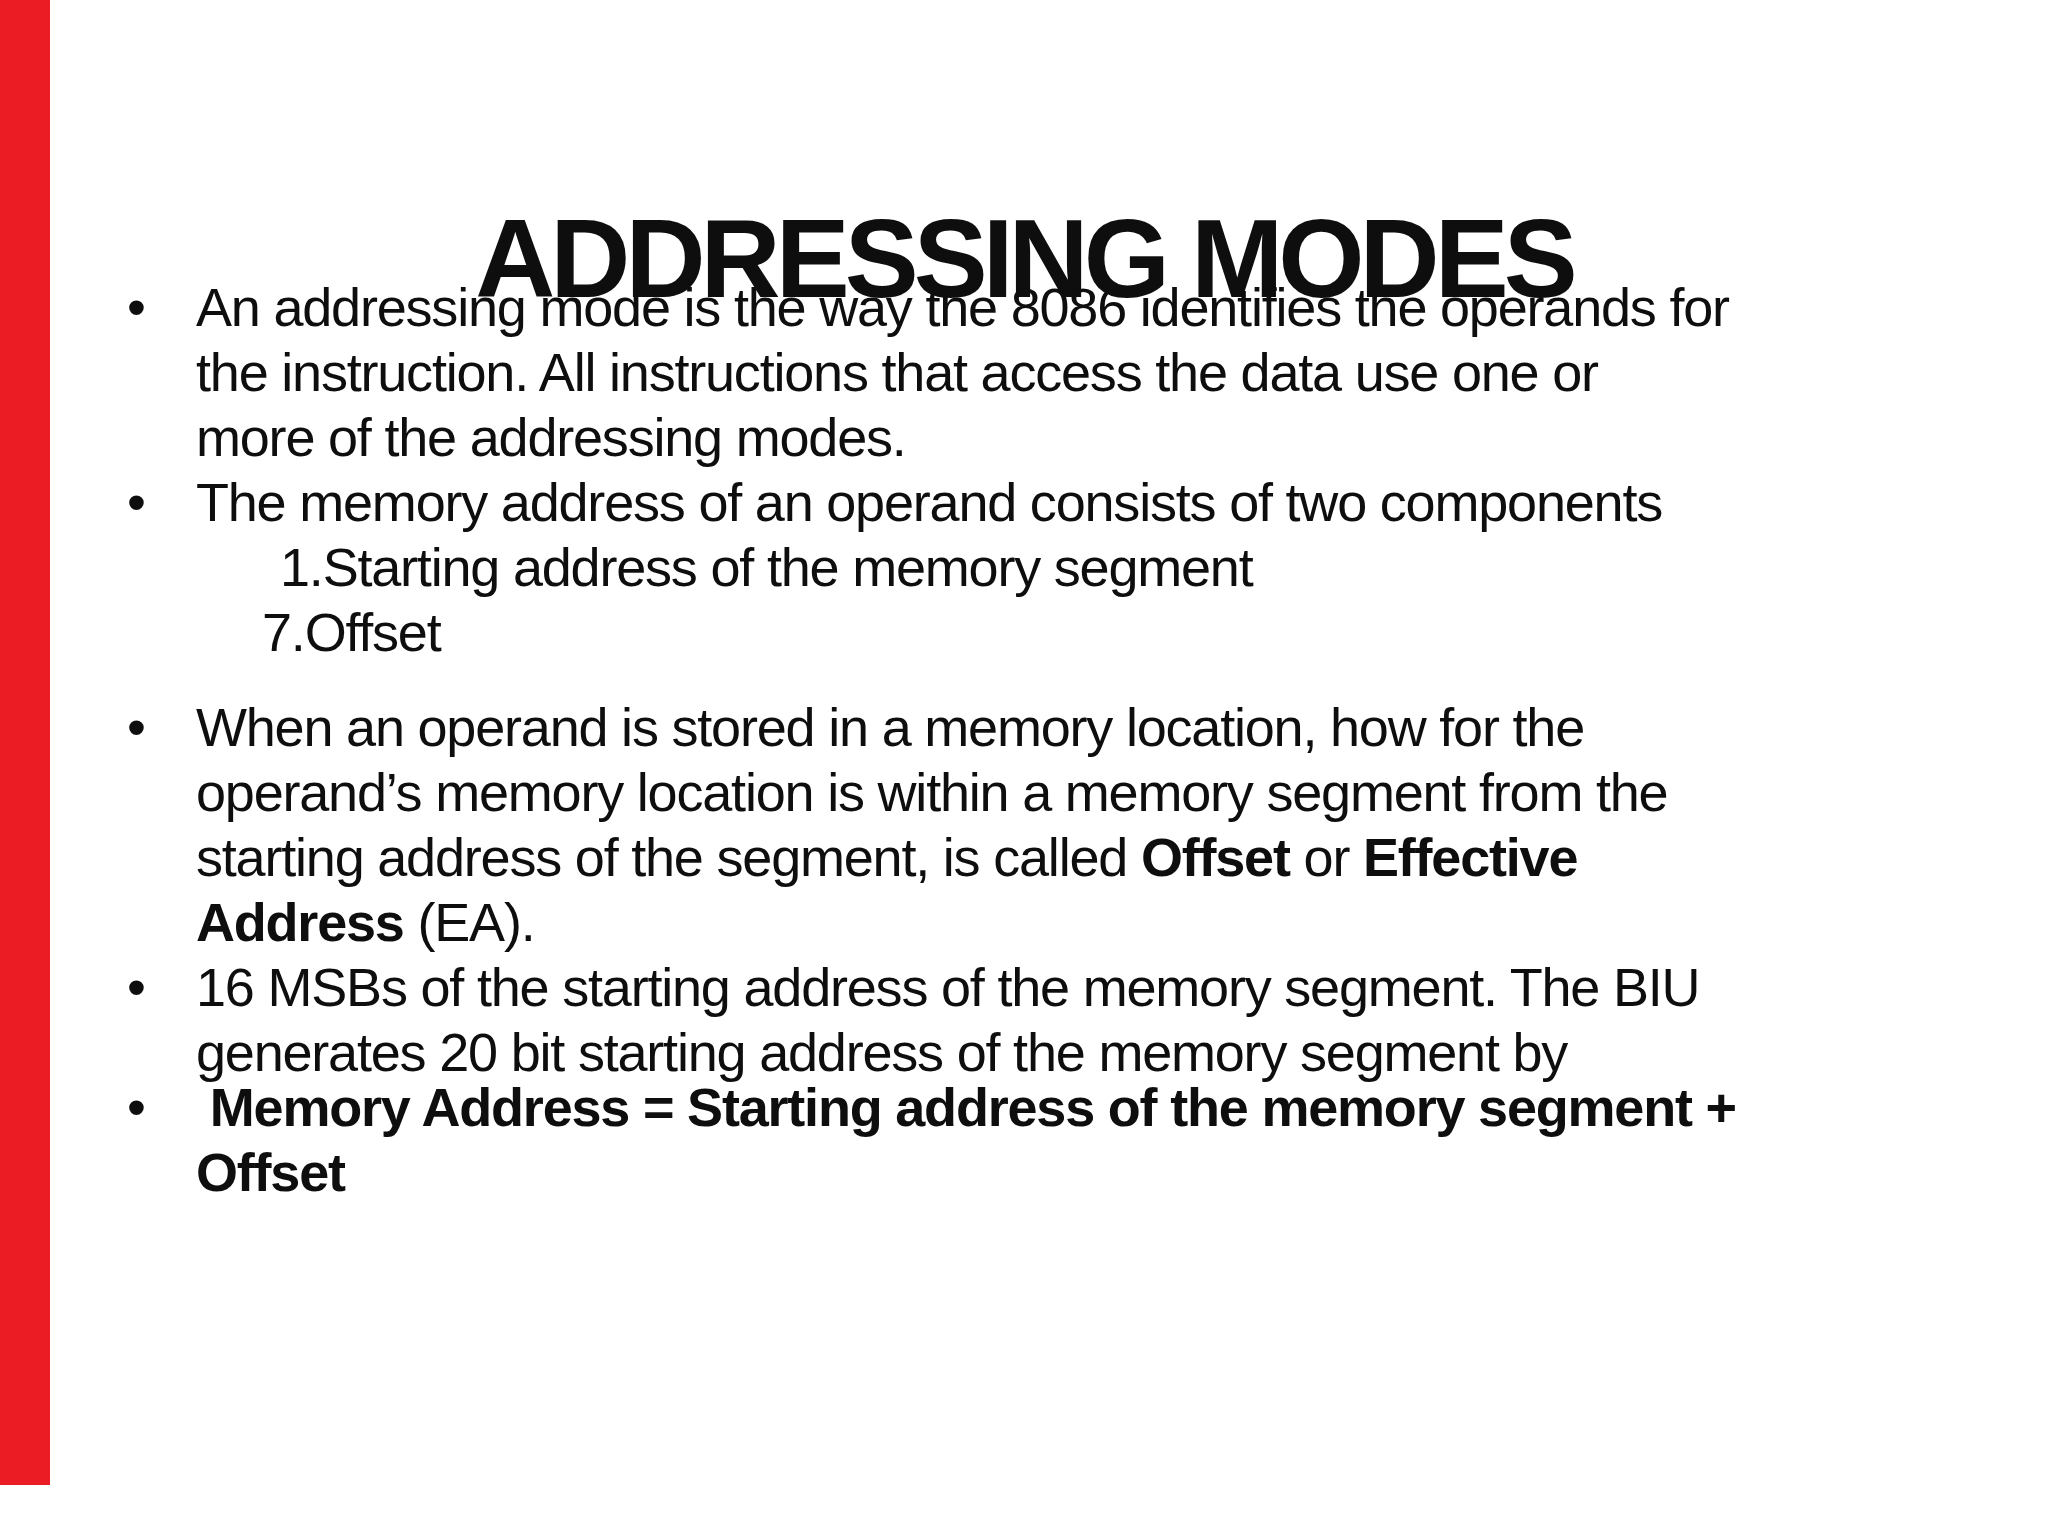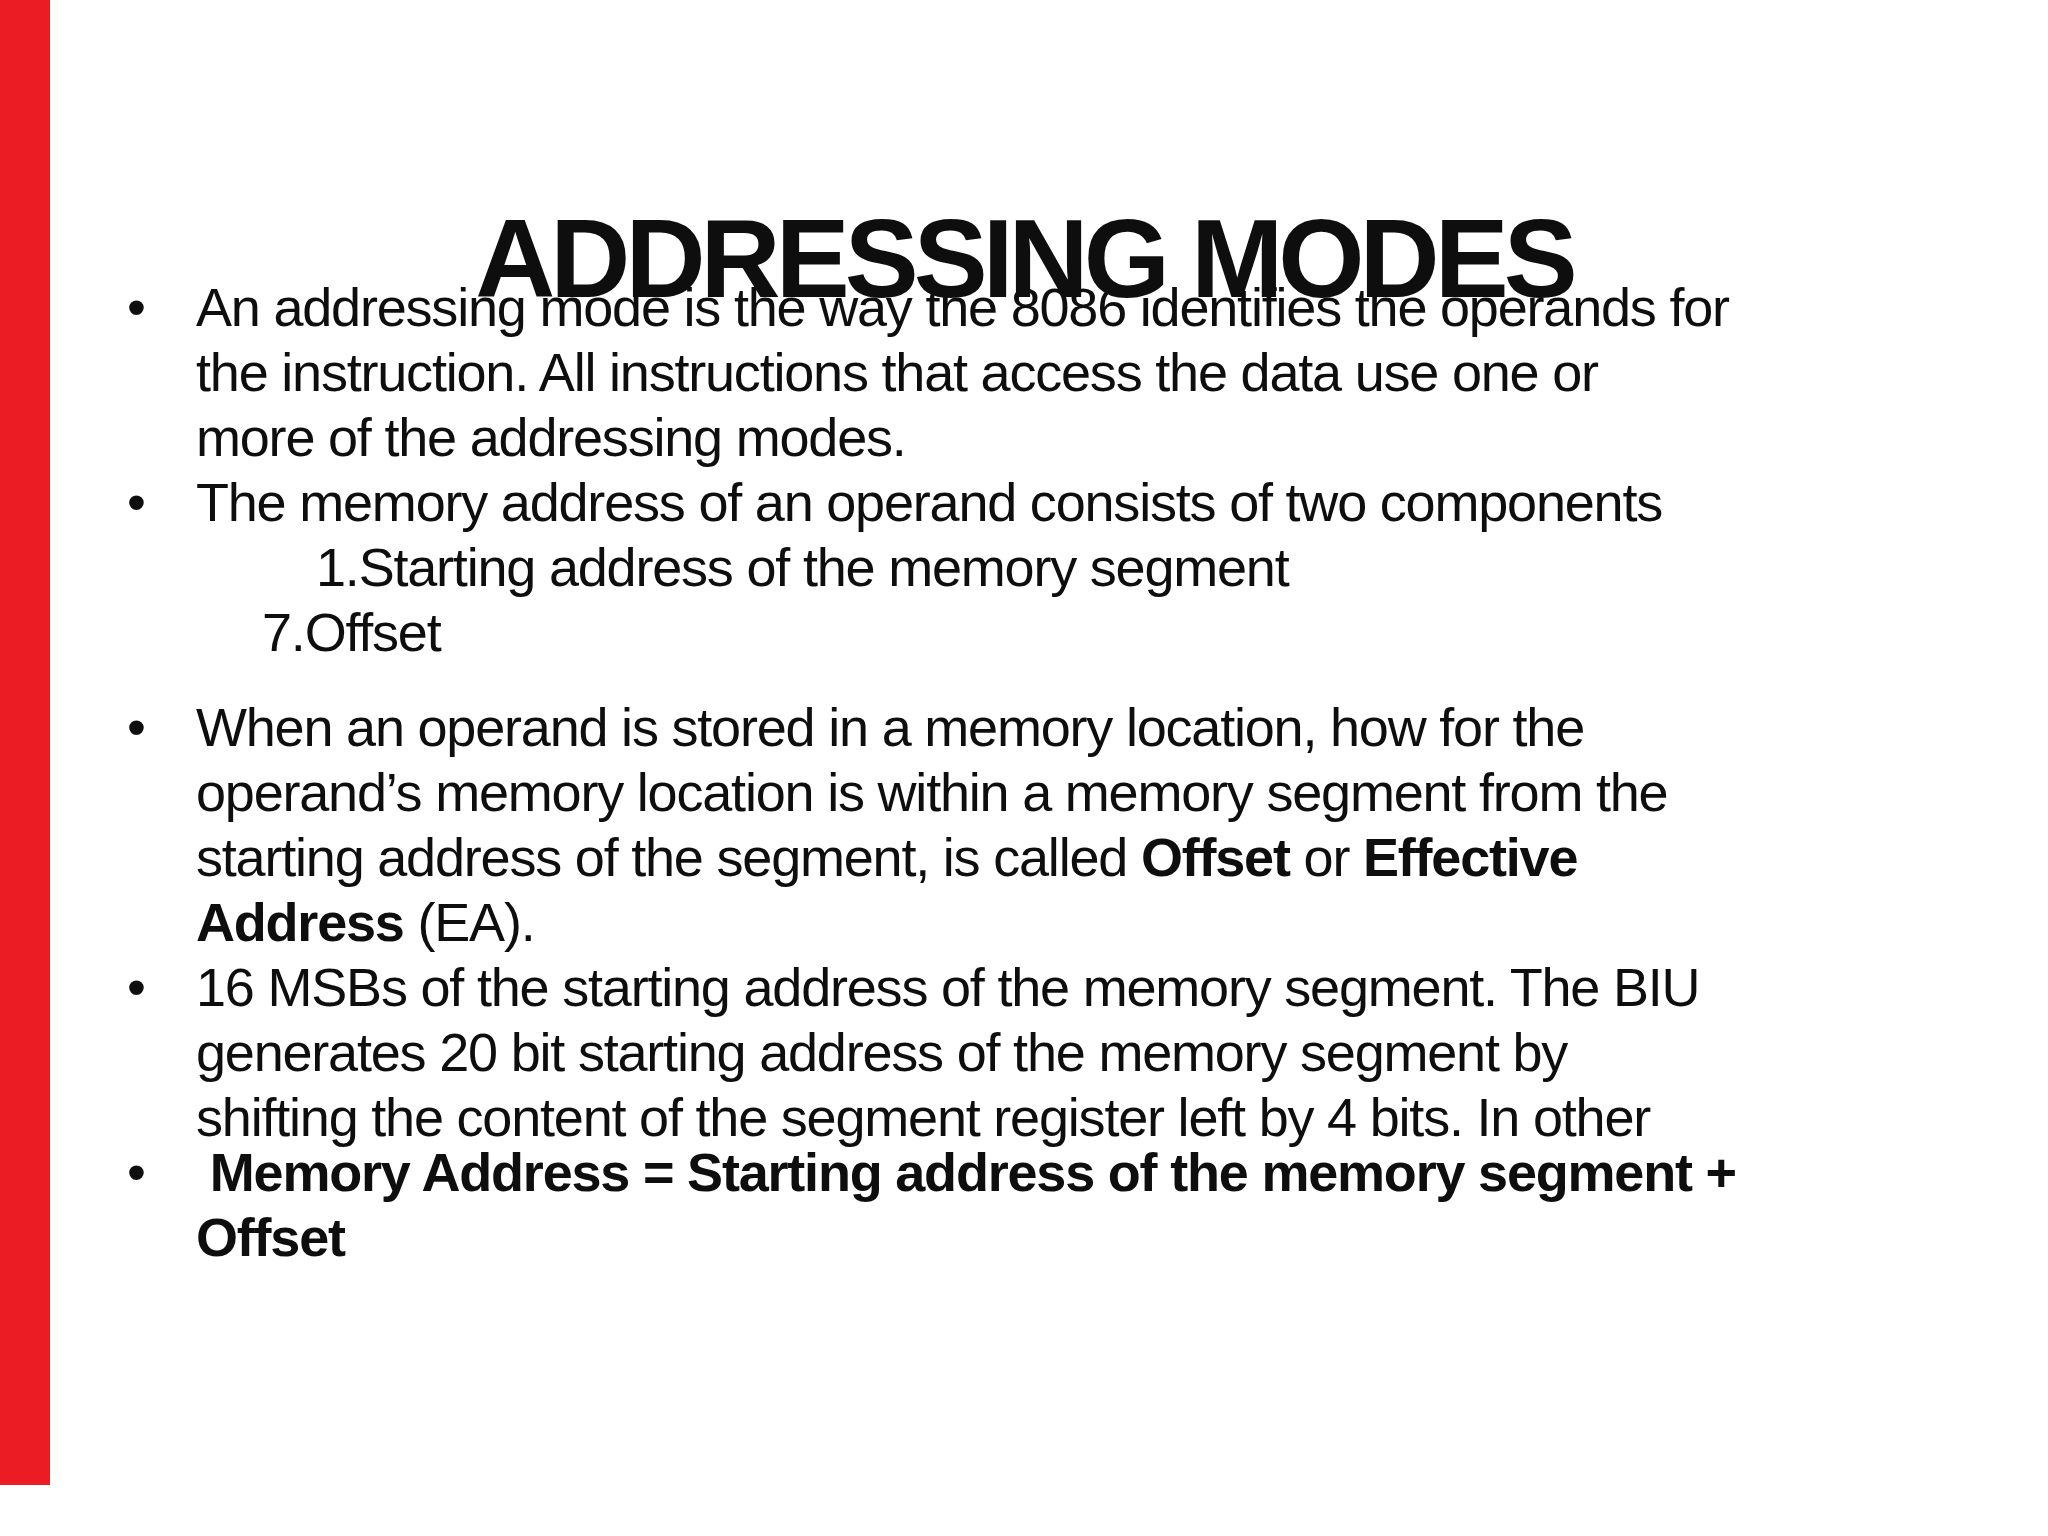--- a/index.html
+++ b/index.html
@@ -53,21 +53,21 @@
   .bullet .dot {
     position: absolute;
     left: 127px;
     top: 0;
     font-size: 54px;
     line-height: 65px;
   }
   .line {
     white-space: pre;
   }
-  .indent-a { margin-left: 120px; }  
+  .indent-a { margin-left: 84px; }  
   .indent-b { margin-left: 66px; }   
   .bullet-3 { margin-top: 30px; }
   .bullet-5 { margin-top: -10px; }
   .bold, .bullet-5 .line { font-weight: bold; }
 </style>
 </head>
 <body>
 
 <div class="slide">
 
@@ -96,21 +96,20 @@
       <div class="line">When an operand is stored in a memory location, how for the</div>
       <div class="line">operand’s memory location is within a memory segment from the</div>
       <div class="line"><span>starting address of the segment, is called </span><span class="bold">Offset</span><span> or </span><span class="bold">Effective</span></div>
       <div class="line"><span class="bold">Address</span><span> (EA).</span></div>
     </div>
 
     <div class="bullet bullet-4">
       <span class="dot">•</span>
       <div class="line">16 MSBs of the starting address of the memory segment. The BIU</div>
       <div class="line">generates 20 bit starting address of the memory segment by</div>
-      <div class="line">shifting the content of the segment register left by 4 bits. In other</div>
     </div>
 
     <div class="bullet bullet-5">
       <span class="dot">•</span>
       <div class="line"> Memory Address = Starting address of the memory segment +</div>
       <div class="line">Offset</div>
     </div>
 
   </div>
 </div>

